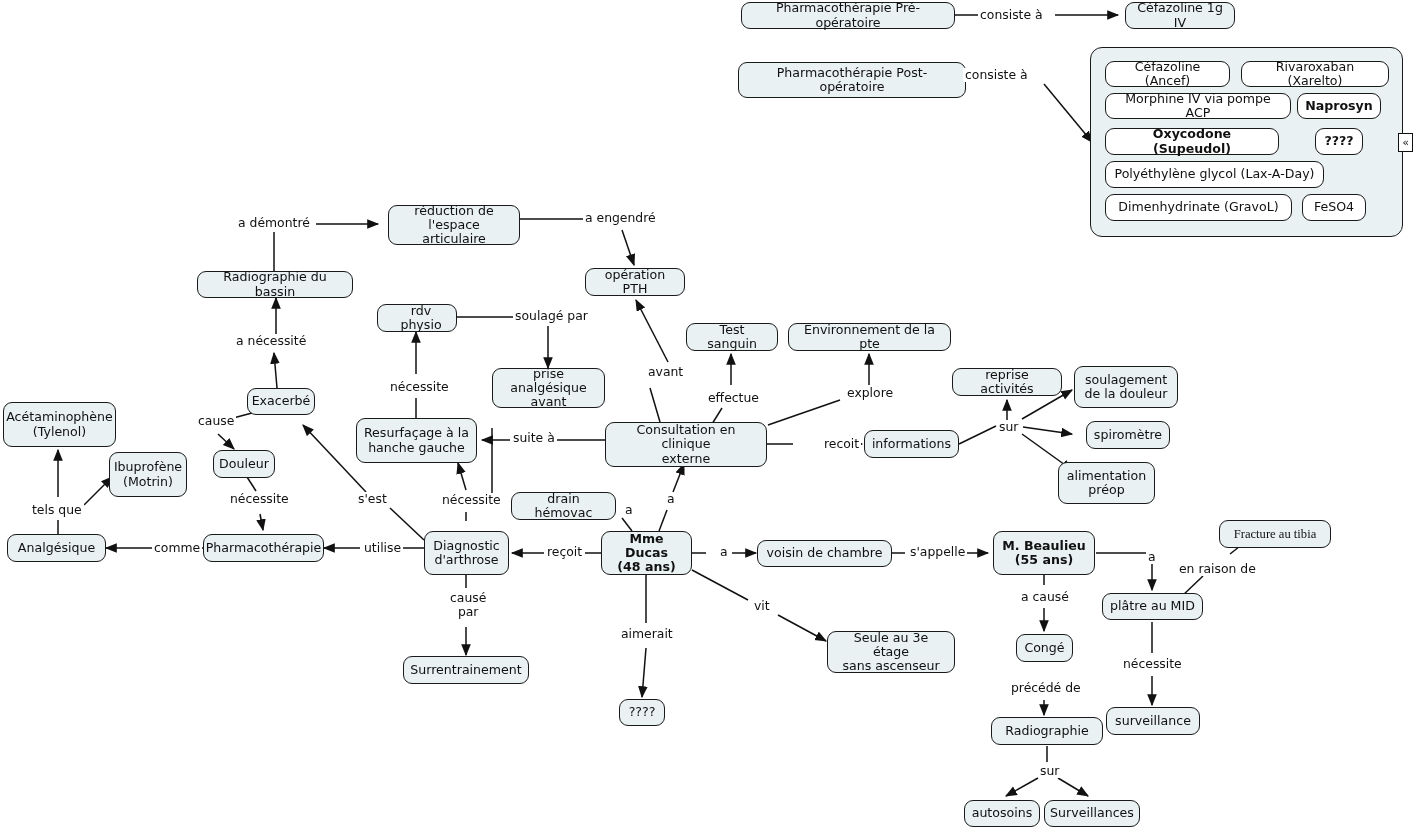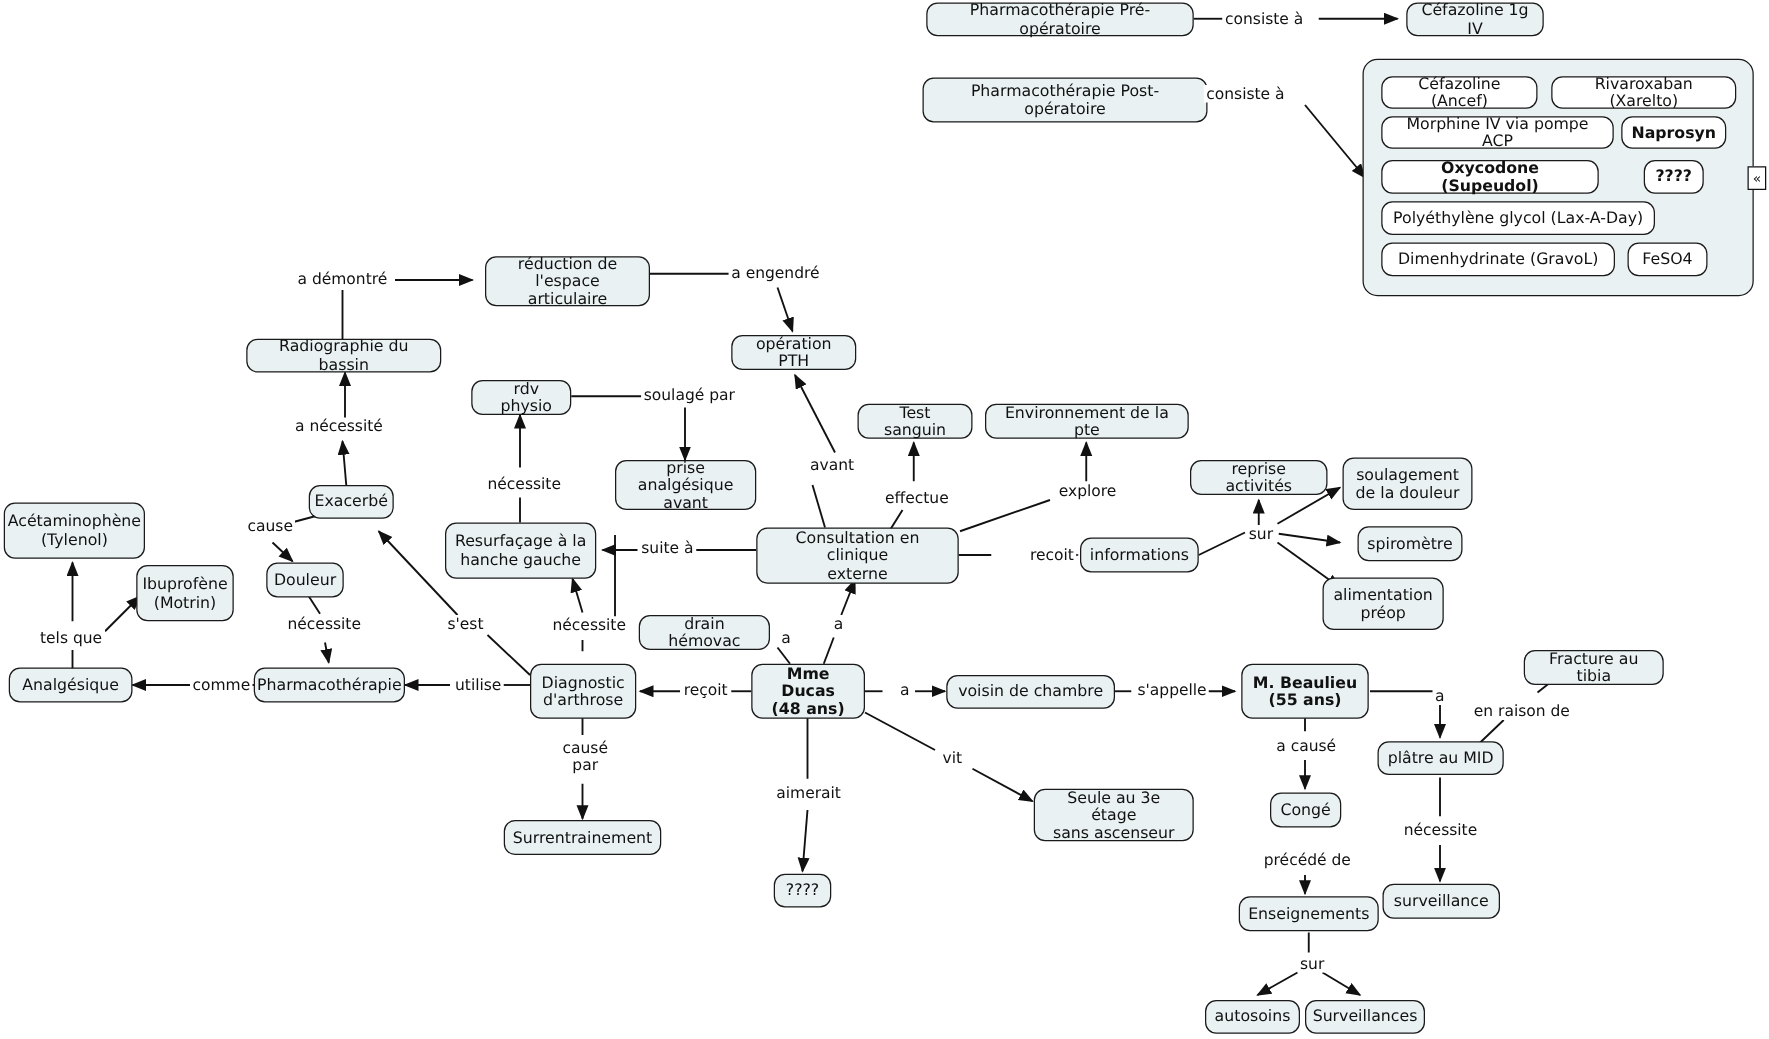--- a/index.html
+++ b/index.html
@@ -246,29 +246,29 @@
   <div class="node" style="left:424px;top:531px;width:85px;height:44px;">Diagnostic
 d'arthrose</div>
   <div class="node" style="left:511px;top:492px;width:105px;height:28px;">drain hémovac</div>
 
   <div class="node bold" style="left:601px;top:531px;width:91px;height:44px;">Mme Ducas
 (48 ans)</div>
   <div class="node" style="left:757px;top:540px;width:135px;height:27px;">voisin de chambre</div>
   <div class="node bold" style="left:993px;top:531px;width:102px;height:44px;">M. Beaulieu
 (55 ans)</div>
 
-  <div class="node" style="left:1219px;top:520px;width:112px;height:28px;">Fracture au tibia</div>
+  <div class="node" style="left:1219px;top:520px;width:112px;height:28px;font-family:Liberation Serif, serif;">Fracture au tibia</div>
   <div class="node" style="left:1102px;top:593px;width:101px;height:27px;">plâtre au MID</div>
   <div class="node" style="left:827px;top:631px;width:128px;height:42px;">Seule au 3e étage
 sans ascenseur</div>
   <div class="node" style="left:1016px;top:634px;width:57px;height:28px;">Congé</div>
   <div class="node" style="left:1106px;top:707px;width:94px;height:28px;">surveillance</div>
   <div class="node" style="left:403px;top:656px;width:126px;height:28px;">Surrentrainement</div>
   <div class="node" style="left:619px;top:699px;width:46px;height:27px;">????</div>
-  <div class="node" style="left:991px;top:717px;width:112px;height:28px;">Enseignements</div>
+  <div class="node" style="left:991px;top:717px;width:112px;height:28px;">Radiographie</div>
   <div class="node" style="left:964px;top:800px;width:76px;height:27px;">autosoins</div>
   <div class="node" style="left:1044px;top:800px;width:96px;height:27px;">Surveillances</div>
 
   <div class="lbl" style="left:978px;top:8px;">consiste à</div>
   <div class="lbl" style="left:963px;top:68px;">consiste à</div>
   <div class="lbl" style="left:236px;top:216px;">a démontré</div>
   <div class="lbl" style="left:583px;top:211px;">a engendré</div>
   <div class="lbl" style="left:234px;top:334px;">a nécessité</div>
   <div class="lbl" style="left:513px;top:309px;">soulagé par</div>
   <div class="lbl" style="left:646px;top:365px;">avant</div>

